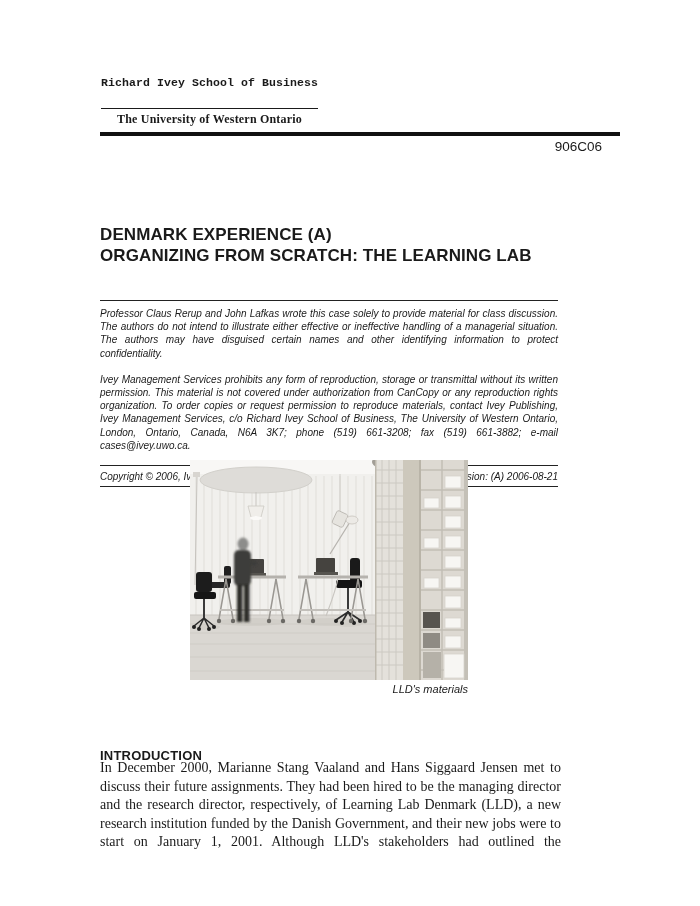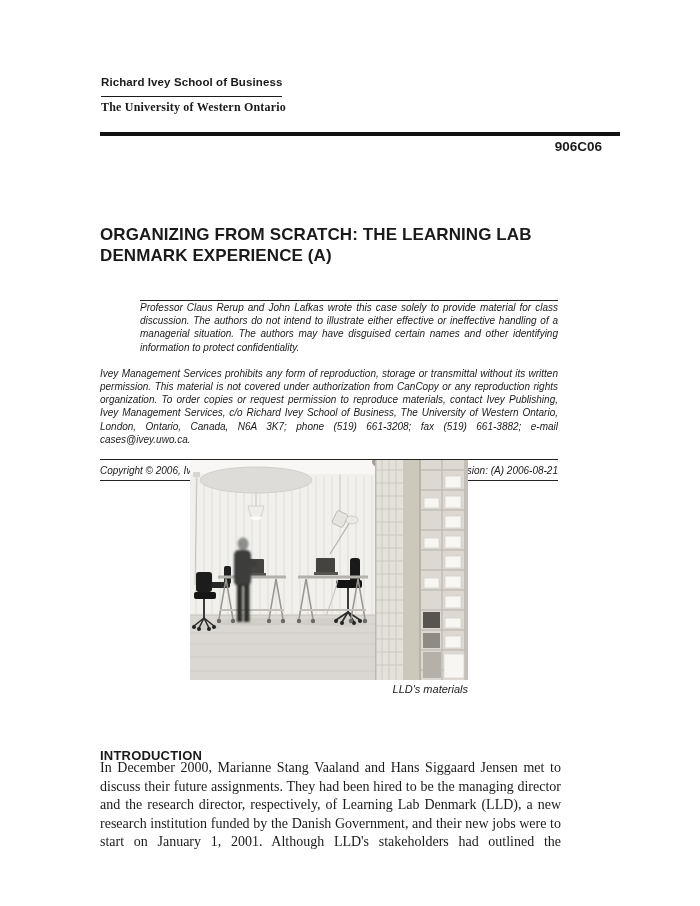--- a/index.html
+++ b/index.html
@@ -4,49 +4,49 @@
 <style>
   html,body{margin:0;padding:0;background:#fff;}
   .page{
     position:relative;width:700px;height:906px;background:#ffffff;
     font-family:"Liberation Sans",sans-serif;color:#1a1a1a;overflow:hidden;
   }
   
   .brand{position:absolute;left:101px;top:72px;}
   .brand-school{
     font-size:11.5px;font-weight:bold;letter-spacing:.1px;
-    padding-bottom:8px;border-bottom:1.5px solid #1a1a1a;display:inline-block;
+    padding-bottom:19px;border-bottom:1.5px solid #1a1a1a;display:inline-block;font-family:Liberation Mono, monospace;
   }
   .brand-univ{
     font-family:"Liberation Serif",serif;font-weight:bold;
-    font-size:12px;margin-top:3px;letter-spacing:.2px;
+    font-size:12px;margin-top:3px;letter-spacing:.2px;text-align:center;
   }
   .ivey-logo{
     position:absolute;right:80px;top:50px;
     font-family:"Liberation Serif",serif;font-weight:bold;line-height:1;
     letter-spacing:-2px;white-space:nowrap;
   }
   .ivey-logo .L1{font-size:58px;}
   .ivey-logo .L2{font-size:42px;}
   .ivey-logo .L3{font-size:44px;}
   .ivey-logo .L4{font-size:42px;}
   .rule-thick{position:absolute;left:100px;top:132px;width:520px;height:3.5px;background:#111;}
-  .doc-code{position:absolute;right:98px;top:139px;font-size:13.5px;font-weight:bold;}
+  .doc-code{position:absolute;right:98px;top:139px;font-size:13.5px;font-weight:normal;}
   
   .title{
     position:absolute;left:100px;top:224px;width:480px;
     font-size:17px;font-weight:bold;line-height:21px;letter-spacing:.1px;
   }
   
   .legal{
     position:absolute;left:100px;top:300px;width:458px;
     font-size:10px;font-style:italic;line-height:13.2px;
     text-align:justify;
   }
-  .legal .topline{border-top:1.2px solid #222;margin-left:40px;}
+  .legal .topline{border-top:1.2px solid #222;padding-top:6px;}
   .legal p{margin:0 0 13px 0;}
   .copy-row{
     display:flex;justify-content:space-between;
     border-top:1.2px solid #222;border-bottom:1.2px solid #222;
     padding:3.5px 0;font-style:italic;
   }
   
   .photo{position:absolute;left:190px;top:460px;width:278px;height:220px;}
   .photo svg{display:block;width:278px;height:220px;}
   .photo-caption{
@@ -72,22 +72,22 @@
   <div class="brand">
     <div class="brand-school">Richard Ivey School of Business</div>
     <div class="brand-univ">The University of Western Ontario</div>
   </div>
 
 
   <div class="rule-thick"></div>
   <div class="doc-code">906C06</div>
 
   <div class="title">
+    <div>DENMARK EXPERIENCE (A)</div>
     <div>ORGANIZING FROM SCRATCH: THE LEARNING LAB</div>
-    <div>DENMARK EXPERIENCE (A)</div>
   </div>
 
   <div class="legal">
     <p class="topline">Professor Claus Rerup and John Lafkas wrote this case solely to provide material for class discussion.  The authors do not intend to illustrate either effective or ineffective handling of a managerial situation.  The authors may have disguised certain names and other identifying information to protect confidentiality.</p>
     <p>Ivey Management Services prohibits any form of reproduction, storage or transmittal without its written permission.  This material is not covered under authorization from CanCopy or any reproduction rights organization.  To order copies or request permission to reproduce materials, contact Ivey Publishing, Ivey Management Services, c/o Richard Ivey School of Business, The University of Western Ontario, London, Ontario, Canada, N6A 3K7; phone (519) 661-3208; fax (519) 661-3882; e-mail cases@ivey.uwo.ca.</p>
     <div class="copy-row">
       <span>Copyright © 2006, Ivey Management Services</span>
       <span>Version: (A) 2006-08-21</span>
     </div>
   </div>

